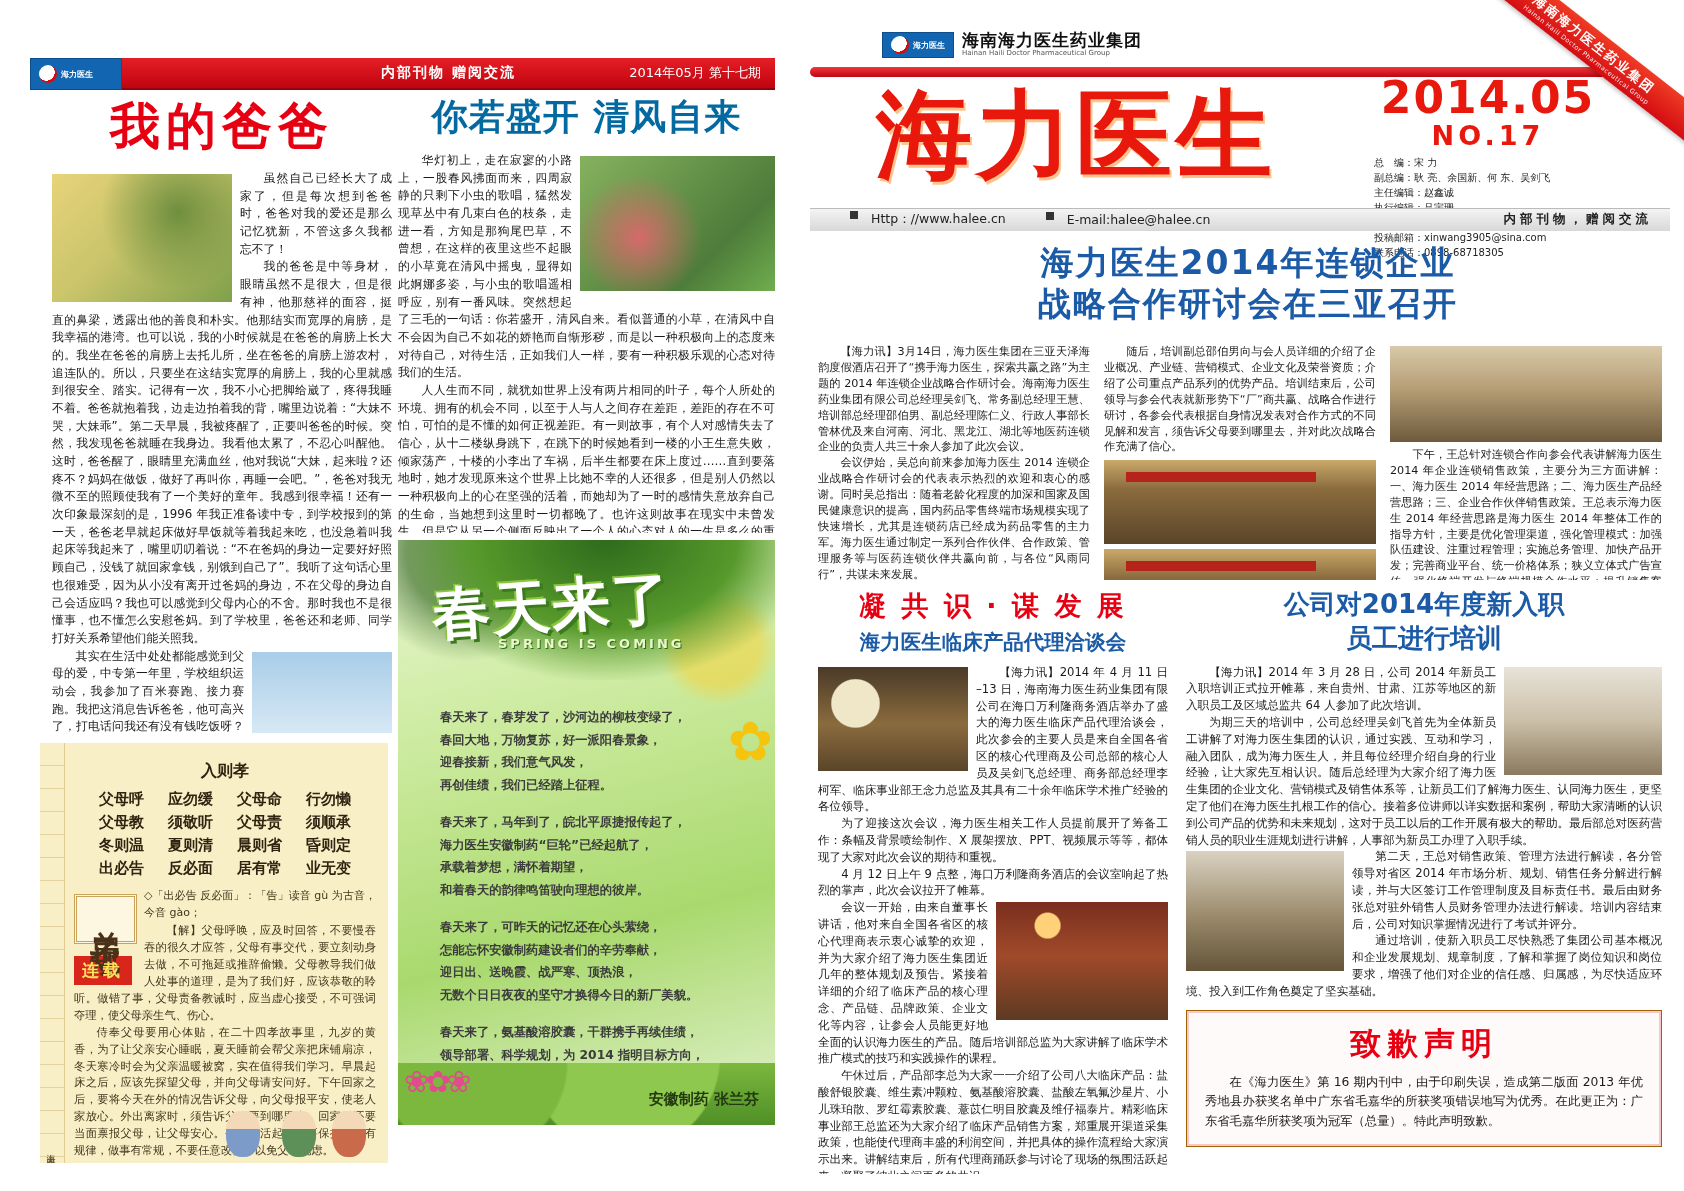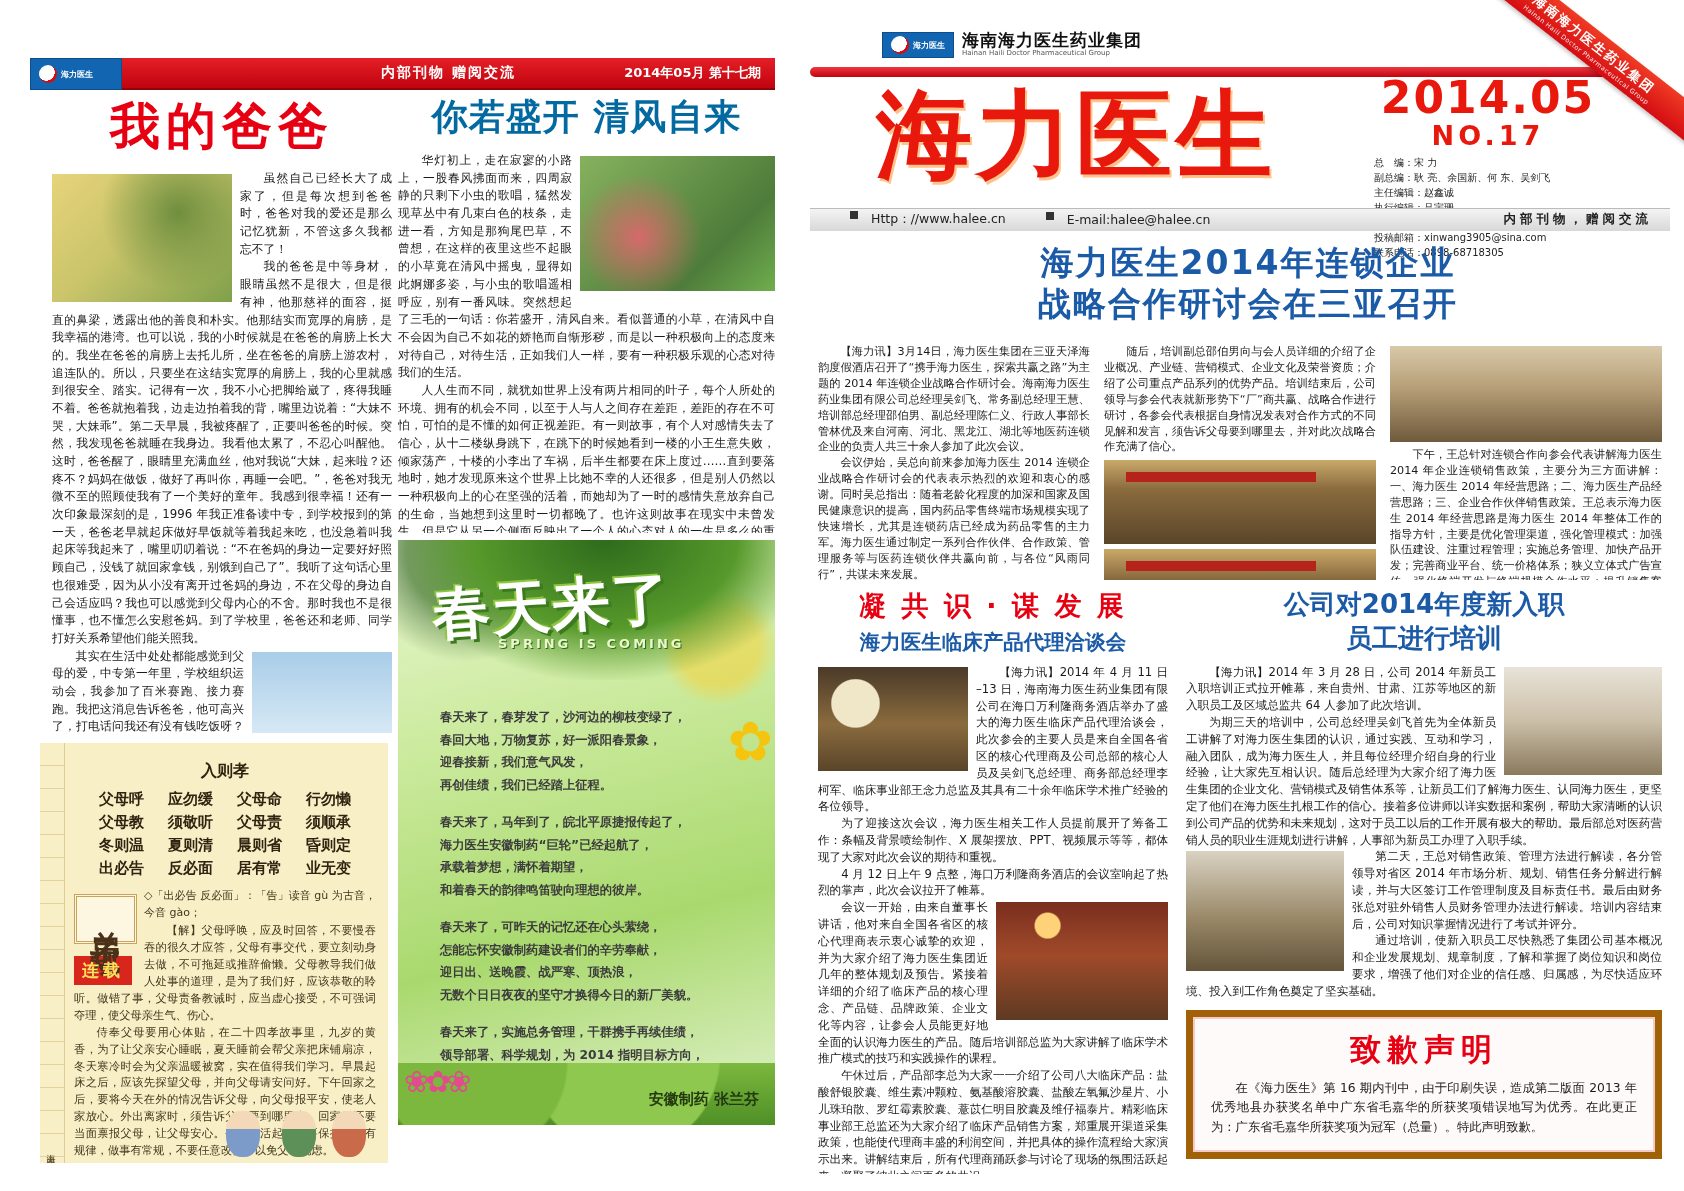--- a/index.html
+++ b/index.html
@@ -9,21 +9,21 @@
   .page-left{left:30px;top:35px;width:745px;height:1140px;}
   .page-right{left:810px;top:10px;width:860px;height:1175px;}
 
   
   .lp-header{position:absolute;left:0;top:23px;width:745px;height:32px;display:flex;}
   .logo-box{background:#1266b1;color:#fff;display:flex;align-items:center;gap:4px;padding:0 8px;flex:0 0 74px;border:1px solid #0d4f8c;}
   .swirl{width:18px;height:18px;border-radius:50%;background:radial-gradient(circle at 40% 40%,#fff 55%,#d40c12 56%);flex:0 0 18px;}
   .logo-txt{font-size:8px;font-weight:bold;white-space:nowrap;}
   .lp-redbar{flex:1;background:linear-gradient(180deg,#e51e25,#c00410);position:relative;display:flex;align-items:center;justify-content:center;border-bottom:2px solid #8f040c;}
   .lp-center{color:#fff;font-weight:bold;font-size:14px;letter-spacing:2px;}
-  .lp-issue{position:absolute;right:14px;color:#fff;font-weight:bold;font-size:13px;}
+  .lp-issue{position:absolute;right:14px;color:#fff;font-weight:normal;font-size:13px;}
 
   
   .col-father{position:absolute;left:22px;top:58px;width:340px;height:640px;overflow:hidden;}
   .father-title{margin:0 0 10px 0;text-align:center;font-family:"DejaVu Serif","Liberation Serif",serif;
     font-size:50px;font-weight:900;color:#e60012;letter-spacing:6px;}
   .para{margin:0;text-indent:2em;font-size:11.8px;line-height:1.5;text-align:justify;}
   .byline{text-align:right;font-weight:bold;font-size:13.5px;margin-top:8px;}
   .photo{display:block;}
   .photo-hands{float:left;width:180px;height:128px;margin:4px 8px 4px 0;
     background:radial-gradient(circle at 70% 30%,#6f8f3f 0%,transparent 50%),linear-gradient(135deg,#e7d37a,#c9c46a 45%,#7fa04a);}
@@ -127,21 +127,21 @@
   .photo-agency{float:left;width:150px;height:104px;margin:3px 8px 4px 0;
     background:radial-gradient(circle at 25% 35%,#f0e6c8 0 18%,transparent 19%),linear-gradient(180deg,#4a3a28,#8a6b3e 55%,#5a452a);}
   .photo-banquet{float:right;width:172px;height:118px;margin:3px 0 4px 8px;
     background:radial-gradient(circle at 30% 20%,#ffd27a 0 8%,transparent 9%),linear-gradient(180deg,#7a2e1e,#a04a2a 45%,#5e3a22);}
   .training-h{text-align:center;font-size:26px;font-weight:900;color:#1a5aa6;line-height:1.3;margin:0 0 8px;}
   .photo-class{float:right;width:158px;height:108px;margin:3px 0 4px 8px;
     background:linear-gradient(180deg,#e8e3d8,#cbbfa8 50%,#8a7a5e);}
   .photo-meeting2{float:left;width:158px;height:120px;margin:3px 8px 4px 0;
     background:linear-gradient(180deg,#d9d2c2,#9a8a6a 55%,#64543a);}
 
-  .apology{clear:both;margin-top:10px;border:7px solid #a16207;background:#fffafa;
+  .apology{clear:both;margin-top:10px;border:1px solid #a16207;background:#fffafa;
     box-shadow:0 0 0 2px #f7c8c8 inset;padding:10px 18px 14px;}
   .apology-title{text-align:center;font-size:31px;font-weight:900;color:#e60012;letter-spacing:6px;margin:2px 0 8px;}
   .apology .para{font-size:12.3px;line-height:1.6;}
 </style>
 </head>
 <body>
 
 <div class="spread">
 
   <div class="page page-left">
@@ -233,21 +233,21 @@
           <div>承载着梦想，满怀着期望，</div>
           <div>和着春天的韵律鸣笛驶向理想的彼岸。</div>
         </div>
         <div class="sp-stanza">
           <div>春天来了，可昨天的记忆还在心头萦绕，</div>
           <div>怎能忘怀安徽制药建设者们的辛劳奉献，</div>
           <div>迎日出、送晚霞、战严寒、顶热浪，</div>
           <div>无数个日日夜夜的坚守才换得今日的新厂美貌。</div>
         </div>
         <div class="sp-stanza">
-          <div>春天来了，实施总务管理，干群携手再续佳绩，</div>
+          <div>春天来了，氨基酸溶胶囊，干群携手再续佳绩，</div>
           <div>领导部署、科学规划，为 2014 指明目标方向，</div>
           <div>依法行事、扎实做事，认证、生产、建设重任在肩，</div>
           <div>一年之计在于春，我们正快马加鞭争创新奇迹！</div>
         </div>
 
       </div>
       <div class="sp-grass"></div>
       <div class="sp-flowers-l">❀✿❀</div>
       <div class="sp-flower-r">✿</div>
       <div class="sp-byline">安徽制药 张兰芬</div>

